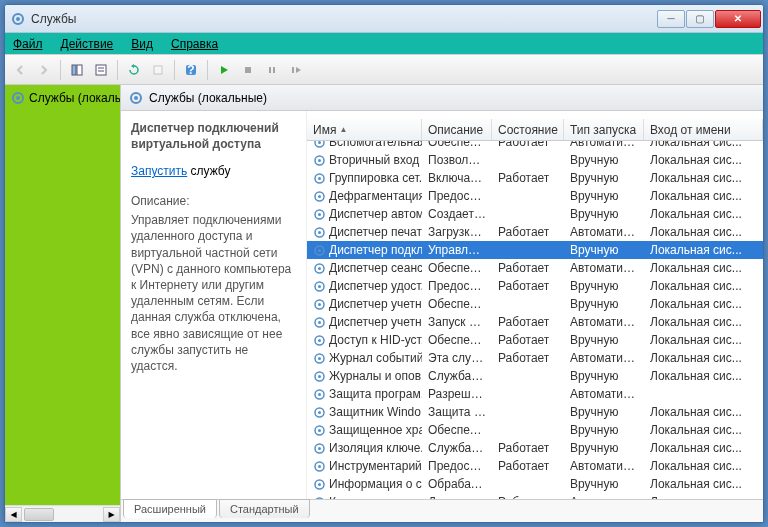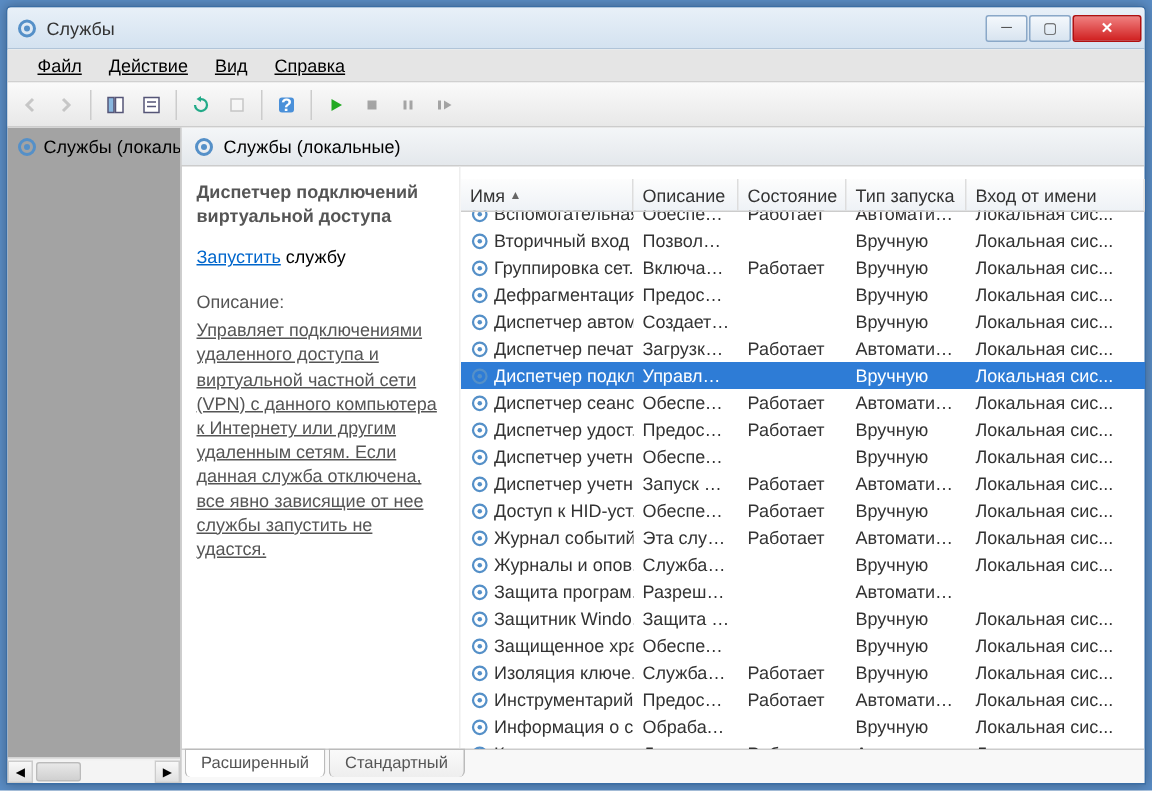--- a/index.html
+++ b/index.html
@@ -4,45 +4,45 @@
 <style>
 * { box-sizing: border-box; margin: 0; padding: 0; font-family: "Segoe UI", Tahoma, sans-serif; font-size: 12px; }
 body { background: #5a8cc4; width: 768px; height: 527px; overflow: hidden; }
 .window { position: absolute; left: 4px; top: 4px; right: 4px; bottom: 4px; background: #fff; border: 1px solid #3b6ea5; border-radius: 3px 3px 0 0; box-shadow: 0 0 8px rgba(0,0,0,0.3); display: flex; flex-direction: column; }
 .titlebar { height: 28px; background: linear-gradient(#e8f0f8, #d4e2f0); display: flex; align-items: center; padding: 0 2px 0 6px; border-radius: 3px 3px 0 0; border-bottom: 1px solid #b0c4d8;}
 .titlebar .icon { width: 14px; height: 14px; margin-right: 6px; }
 .titlebar .title { flex: 1; color: #333; }
 .win-btns { display: flex; gap: 1px; }
 .win-btn { width: 28px; height: 18px; border: 1px solid #8aa8c8; background: linear-gradient(#f4f8fc,#d8e4f0); border-radius: 2px; display:flex; align-items:center; justify-content:center; font-size:10px; color:#555;}
 .win-btn.close { width: 46px; background: linear-gradient(#f08080,#d02020); border-color:#b01010; color:#fff; font-weight:bold;}
-.menubar { height: 22px; background: #e5e5e5; display:flex; align-items:center; gap: 2px; padding: 0 12px; border-bottom:1px solid #d0d0d0;}
+.menubar { height: 22px; background: #14b8a6; display:flex; align-items:center; gap: 2px; padding: 0 0; border-bottom:1px solid #d0d0d0;}
 .menubar span { padding: 2px 8px; cursor:default; }
 .menubar span u { text-decoration: underline; }
 .toolbar { height: 30px; background: linear-gradient(#fafafa,#e8e8e8); border-bottom: 1px solid #ccc; display:flex; align-items:center; padding: 0 4px; gap:2px;}
 .tb-btn { width: 22px; height: 22px; border:1px solid transparent; border-radius:2px; display:flex;align-items:center;justify-content:center; color:#555;}
 .tb-btn.disabled { opacity: 0.4; }
 .tb-sep { width:1px; height:20px; background:#ccc; margin: 0 3px;}
 .body { flex:1; display:flex; overflow:hidden; }
-.tree-pane { width: 116px; border-right:1px solid #ccc; background:#a3a3a3; overflow:hidden; display:flex;flex-direction:column;}
+.tree-pane { width: 116px; border-right:1px solid #ccc; background:#84cc16; overflow:hidden; display:flex;flex-direction:column;}
 .tree-content{ flex:1; padding:4px;}
 .tree-item { display:flex;align-items:center;gap:4px; padding:2px; white-space:nowrap;}
 .tree-scroll { height:17px; background:#f0f0f0; border-top:1px solid #ddd; display:flex;align-items:center;}
 .tree-scroll .arrow{width:17px;height:15px;background:linear-gradient(#f8f8f8,#e0e0e0);border:1px solid #ccc;display:flex;align-items:center;justify-content:center;font-size:8px;}
 .tree-scroll .track{flex:1;background:#f4f4f4;height:15px;position:relative;}
 .tree-scroll .thumb{position:absolute;left:2px;width:30px;height:13px;top:1px;background:linear-gradient(#e8e8e8,#d0d0d0);border:1px solid #bbb;border-radius:2px;}
 .main-pane { flex:1; display:flex; flex-direction:column; overflow:hidden;}
 .main-header { height: 26px; background: linear-gradient(#f4f6f8,#e4e8ec); border-bottom:1px solid #ccc; display:flex;align-items:center;gap:6px; padding:0 8px;}
 .gear-icon { width:14px; height:14px; }
 .main-content { flex:1; display:flex; overflow:hidden; border-bottom:1px solid #ccc;}
 .detail-pane { width: 186px; padding:10px; border-right:1px solid #eee; overflow:hidden;}
 .detail-pane h3 { font-size:12px; font-weight:bold; color:#555; line-height:1.3; margin-bottom:12px;}
 .detail-pane .start-line { margin-bottom:16px;}
 .detail-pane a { color:#0066cc; text-decoration:underline; cursor:pointer;}
 .detail-pane .desc-label { color:#555; margin-bottom:4px;}
-.detail-pane .desc-text { color:#555; line-height:1.35;text-decoration:underline;}
+.detail-pane .desc-text { color:#555; line-height:1.35;}
 .list-pane { flex:1; overflow:auto; position:relative;}
 .list-header { display:flex; position:sticky; top:8px; background:linear-gradient(#fdfdfd,#eef2f6); border-bottom:1px solid #ccc; height:22px;}
 .list-header .col { border-right:1px solid #ddd; padding:3px 6px; color:#333; display:flex; align-items:center; gap:3px; white-space:nowrap; overflow:hidden;}
 .col-name{width:115px;} .col-desc{width:70px;} .col-state{width:72px;} .col-start{width:80px;} .col-logon{flex:1;min-width:88px;}
 .sort-arrow { font-size:8px; color:#666;}
 .row { display:flex; height:18px; align-items:center; white-space:nowrap;}
 .row .cell { padding:1px 6px; overflow:hidden; text-overflow:ellipsis; color:#333;}
 .row .cell.name{width:115px;display:flex;align-items:center;gap:3px;} .row .cell.desc{width:70px;} .row .cell.state{width:72px;} .row .cell.start{width:80px;} .row .cell.logon{flex:1;min-width:88px;}
 .row.selected { background:#2e7cd6; color:#fff;}
 .row.selected .cell{color:#fff;}

